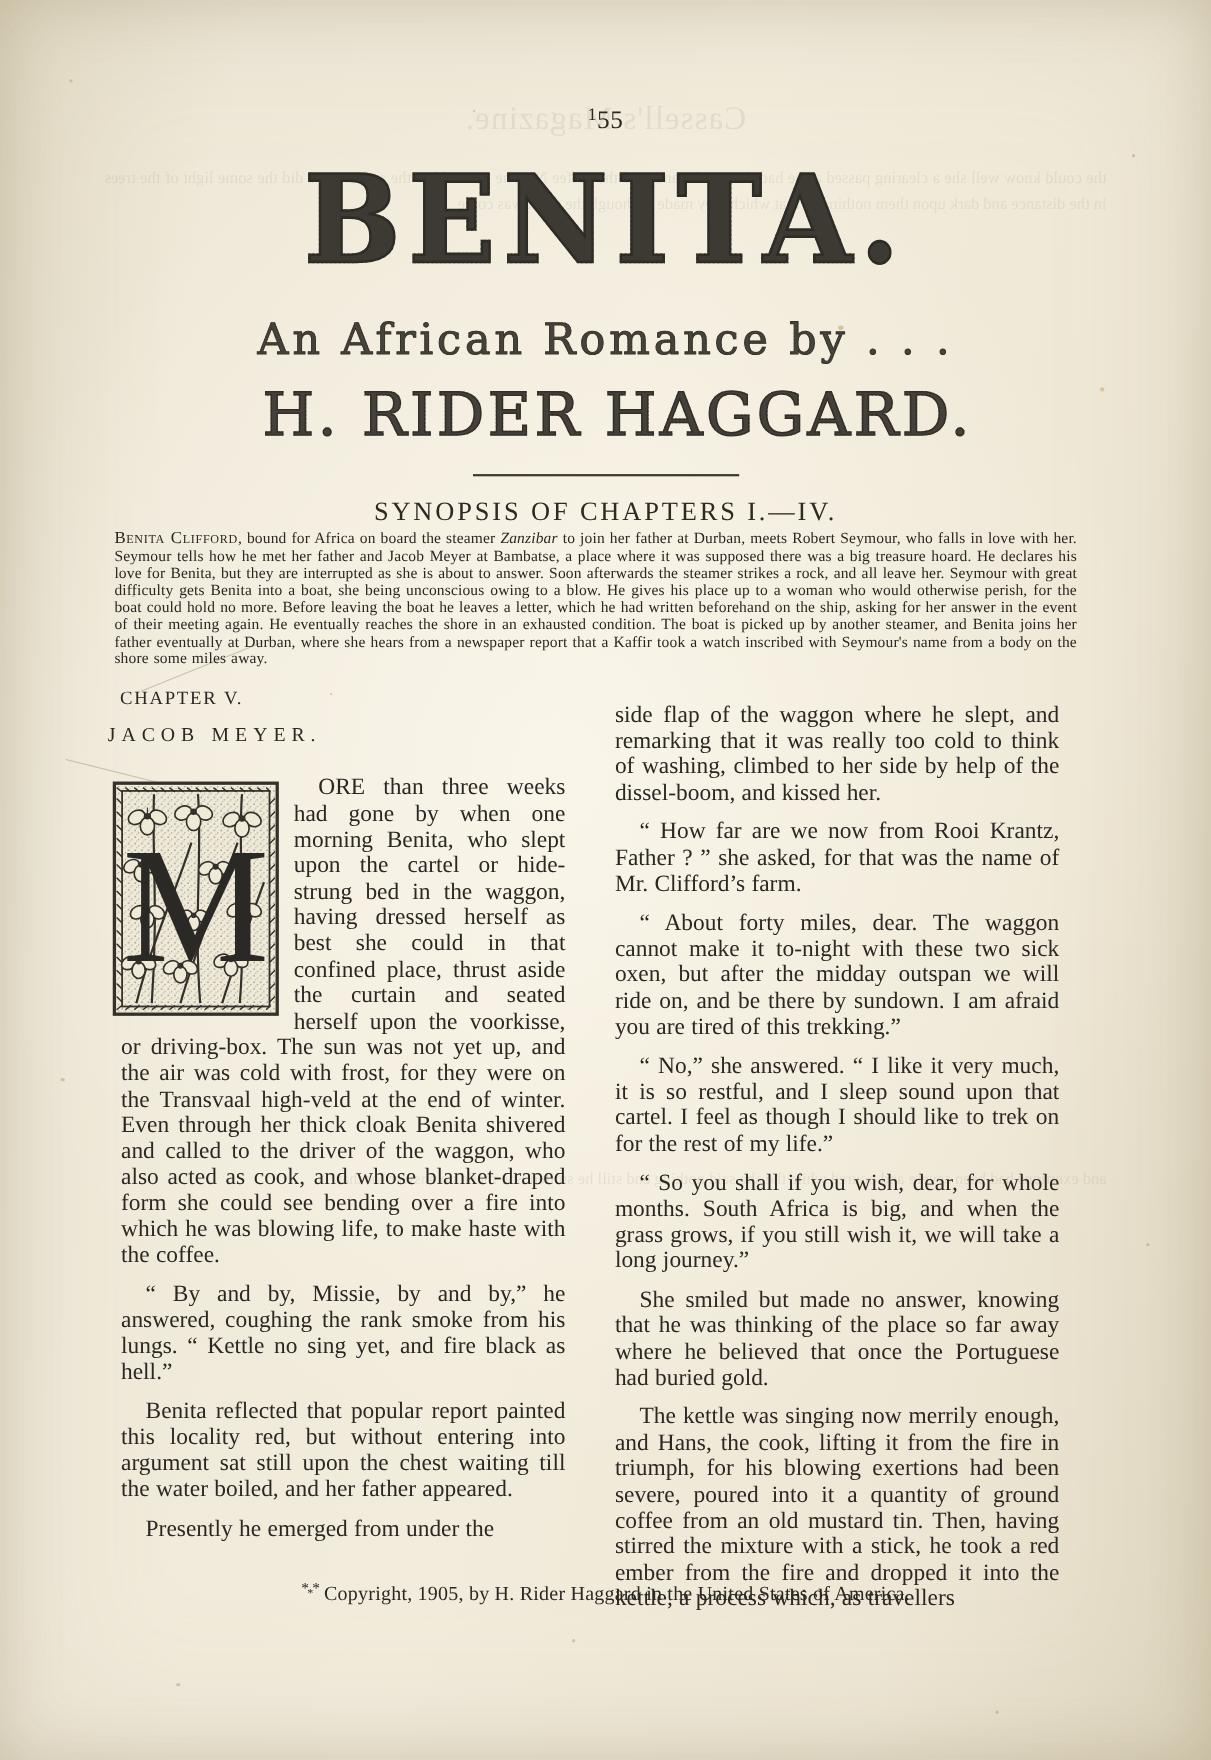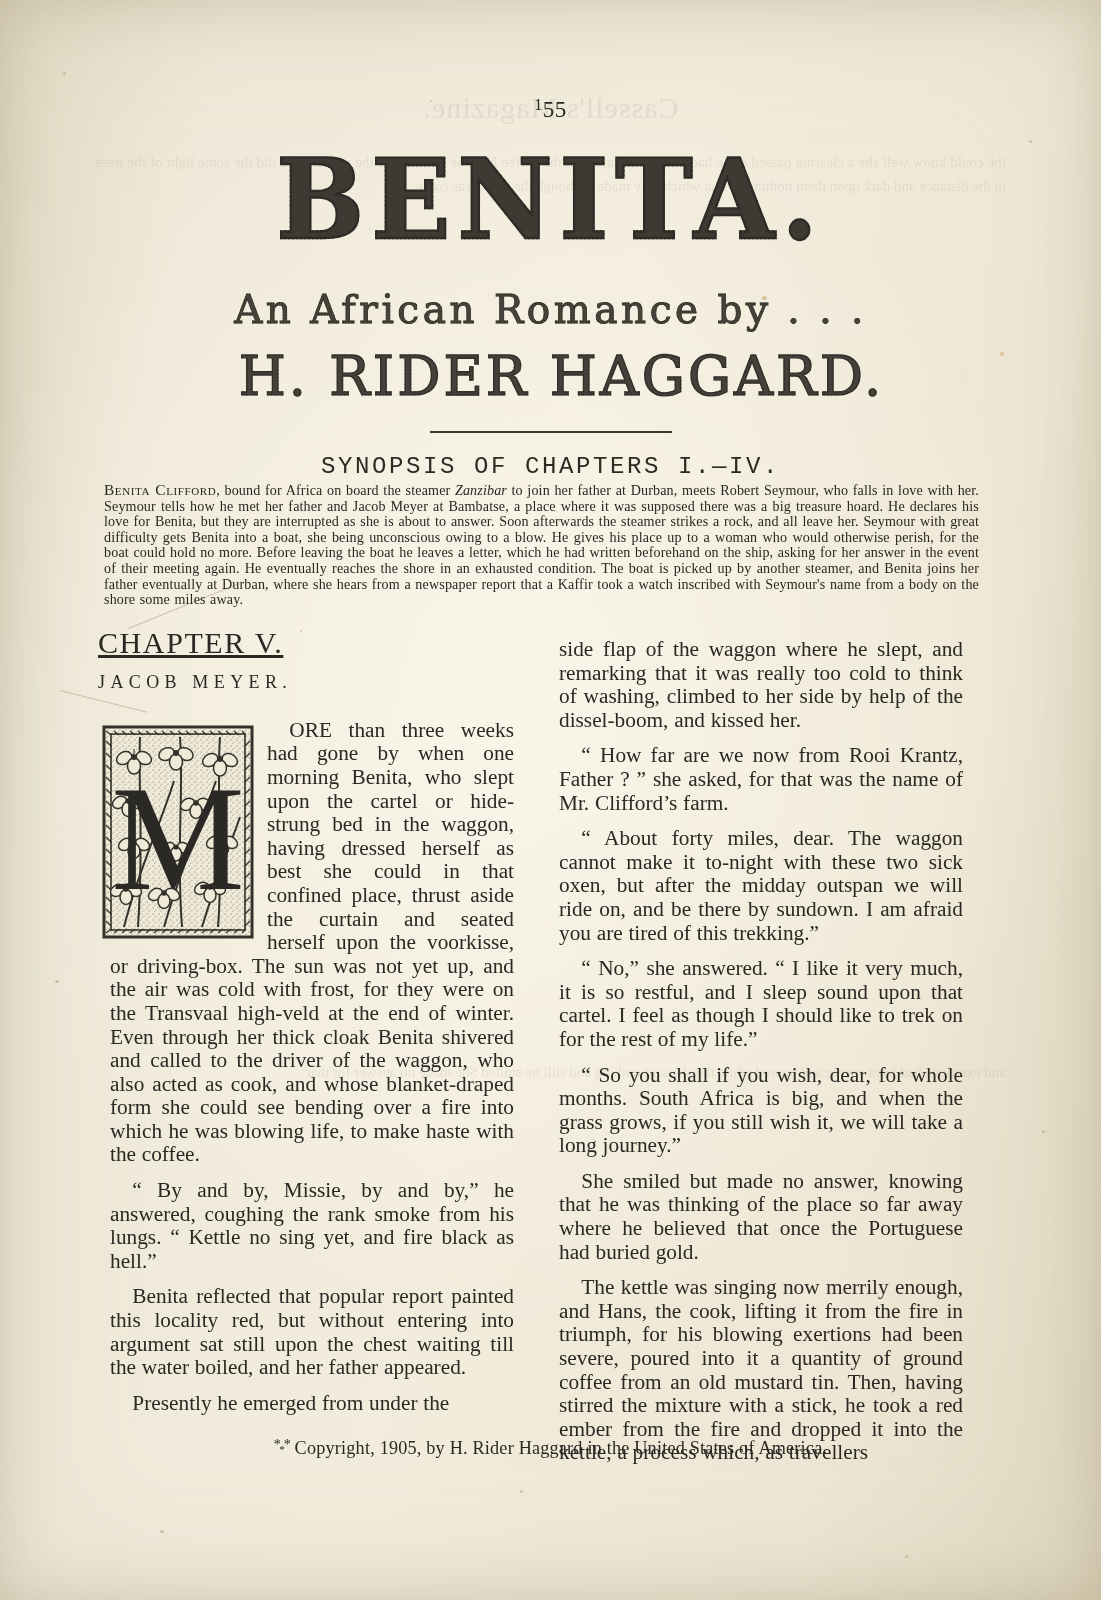--- a/index.html
+++ b/index.html
@@ -203,21 +203,20 @@
   
   .synopsis-head {
     position: absolute;
     top: 453px;
     left: 0;
     right: 0;
     text-align: center;
     font-size: 24px;
     letter-spacing: 2.6px;
     color: #2d2a24;
-    font-family: Liberation Mono, monospace;
   }
   .synopsis-body {
     position: absolute;
     top: 482px;
     left: 104px;
     width: 875px;
     font-size: 14.1px;
     line-height: 15.6px;
     text-align: justify;
     text-align-last: left;
@@ -243,25 +242,24 @@
     color: #2b2824;
     text-align: justify;
     text-align-last: left;
     word-spacing: 0.02em;
   }
   .col-left  { left: 98px;  width: 428px; }
   .col-right { left: 547px; width: 428px; }
 
   .chapter-num {
     text-align: center;
-    font-size: 30px;
+    font-size: 17px;
     letter-spacing: 1.6px;
-    margin: 0 0 14px 0;
+    margin: 0 0 14px 11px;
     line-height: 1.1;
-    text-decoration: underline;
   }
   .chapter-sub {
     text-align: center;
     font-size: 18px;
     letter-spacing: 5.4px;
     margin: 0 0 26px 0;
     line-height: 1.1;
   }
 
   .col p {

